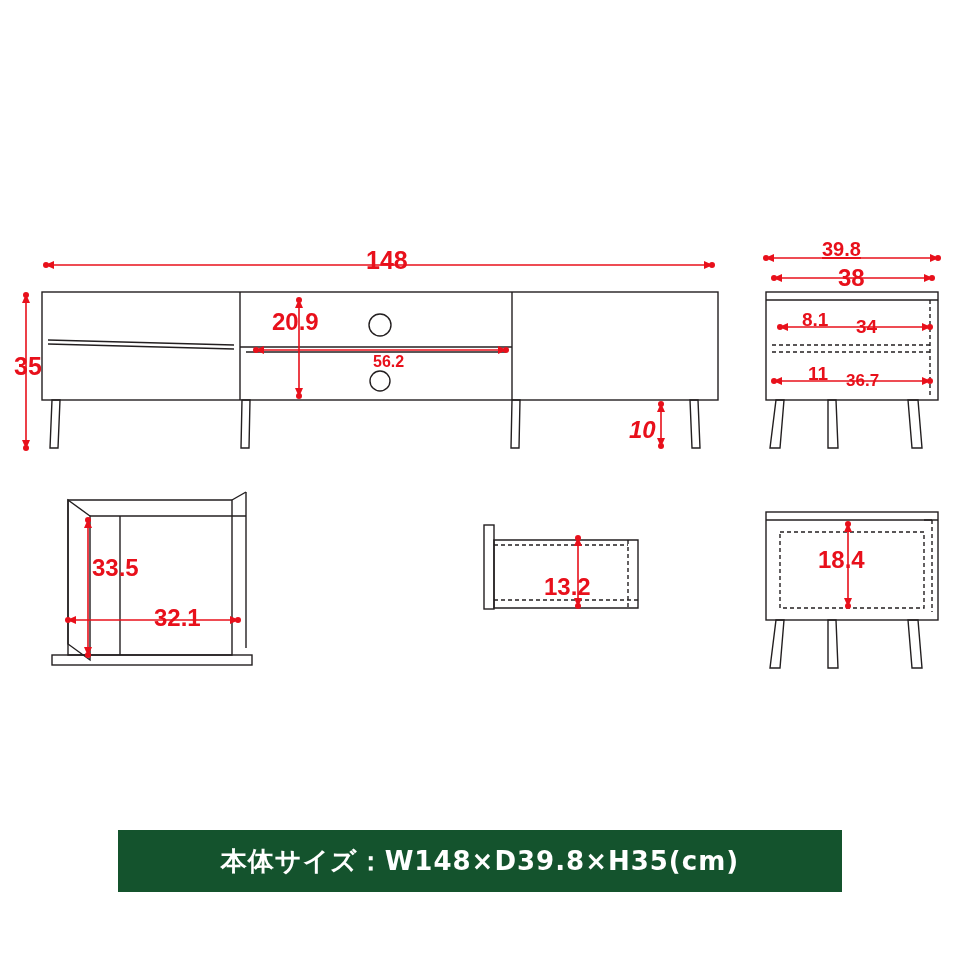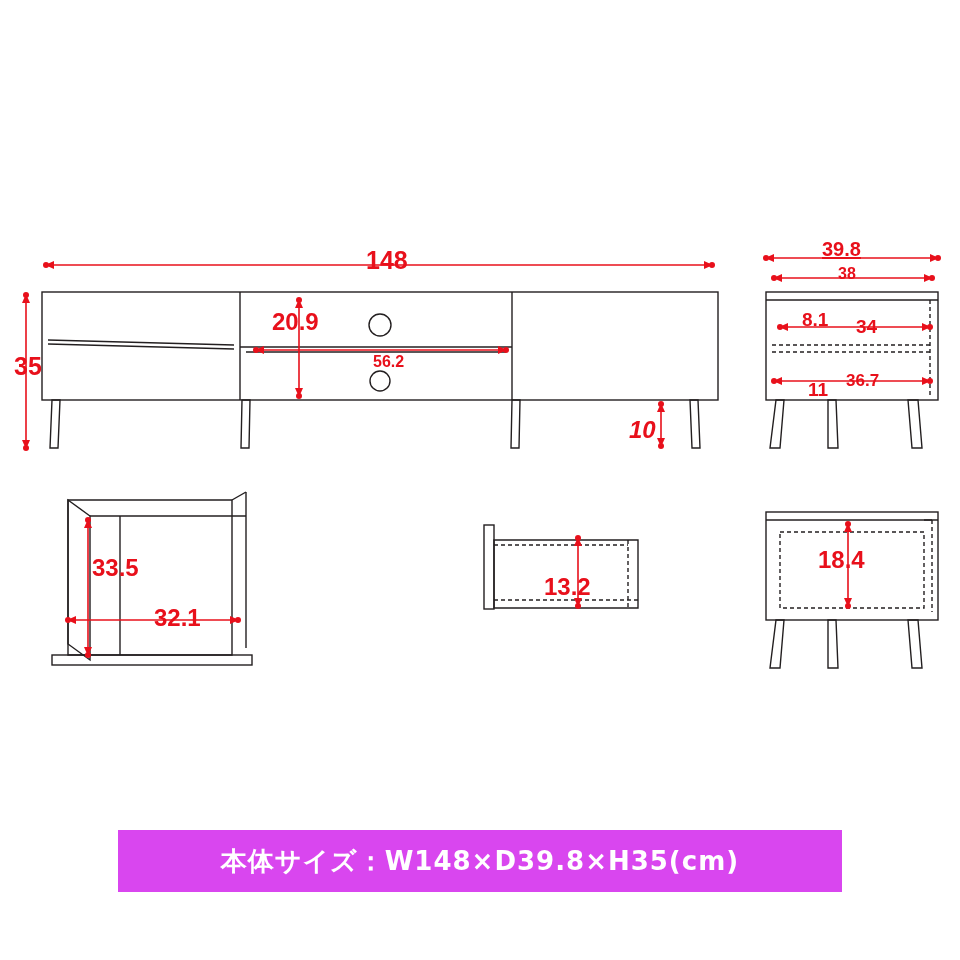--- a/index.html
+++ b/index.html
@@ -20,21 +20,21 @@
     font-family:"Liberation Sans", sans-serif;
     white-space:nowrap;
     line-height:1;
     letter-spacing:0px;
   }
 
   .caption-bar{
     position:absolute;
     left:118px; top:830px;
     width:724px; height:62px;
-    background:#d946ef;
+    background:#14532d;
     display:flex;align-items:center;justify-content:center;
   }
   .caption-bar .txt{
     color:#ffffff;
     font-family:"DejaVu Sans", sans-serif;
     font-weight:bold;
     font-size:26px;
     letter-spacing:1px;
   }
 </style>
@@ -186,27 +186,27 @@
   <div class="dim" style="left:14px; top:354px; font-size:25px;">35</div>
 
   <div class="dim" style="left:272px; top:310px; font-size:24px;">20.9</div>
 
   <div class="dim" style="left:373px; top:354px; font-size:16px;">56.2</div>
 
   <div class="dim" style="left:629px; top:418px; font-size:24px;font-style:italic;">10</div>
 
   <div class="dim" style="left:822px; top:239px; font-size:20px;text-decoration:underline;">39.8</div>
 
-  <div class="dim" style="left:838px; top:266px; font-size:16px;">38</div>
+  <div class="dim" style="left:838px; top:266px; font-size:24px;">38</div>
 
   <div class="dim" style="left:802px; top:310px; font-size:19px;">8.1</div>
 
   <div class="dim" style="left:856px; top:317px; font-size:19px;">34</div>
 
-  <div class="dim" style="left:808px; top:380px; font-size:19px;">11</div>
+  <div class="dim" style="left:808px; top:364px; font-size:19px;">11</div>
 
   <div class="dim" style="left:846px; top:372px; font-size:17px;">36.7</div>
 
   <div class="dim" style="left:92px; top:556px; font-size:24px;">33.5</div>
 
   <div class="dim" style="left:154px; top:606px; font-size:24px;">32.1</div>
 
   <div class="dim" style="left:544px; top:575px; font-size:24px;">13.2</div>
 
   <div class="dim" style="left:818px; top:548px; font-size:24px;">18.4</div>

